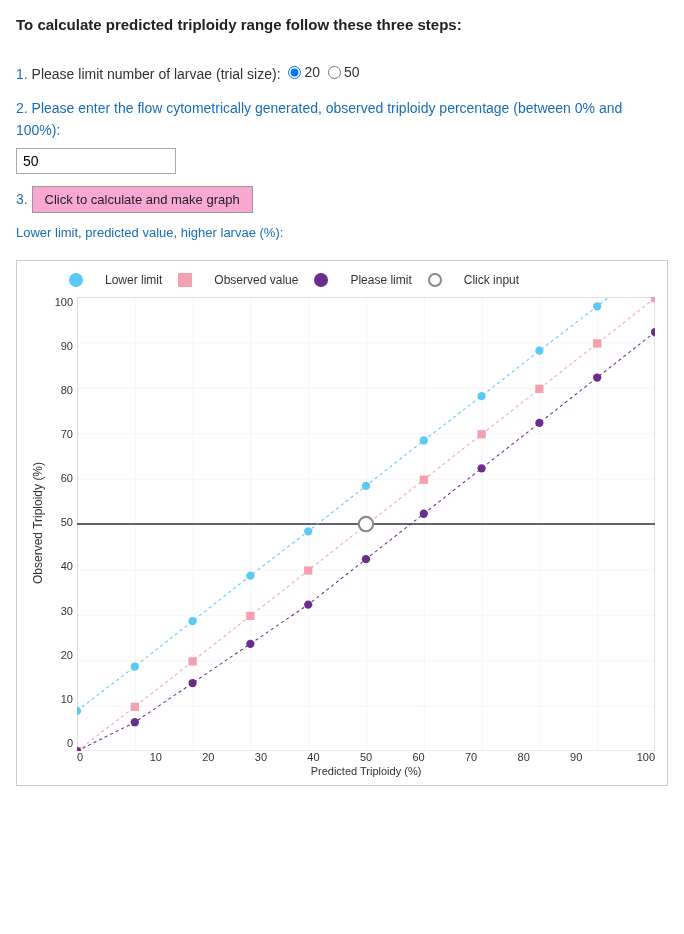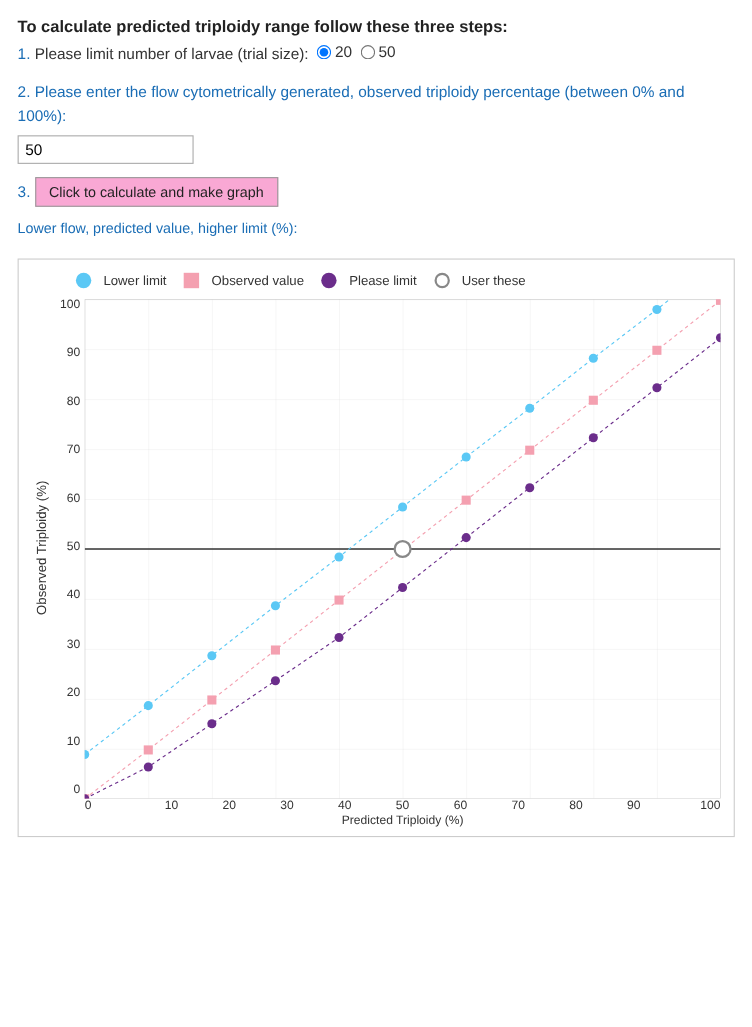--- a/index.html
+++ b/index.html
@@ -7,21 +7,21 @@
       font-family: Arial, sans-serif;
       font-size: 14px;
       background: #fff;
       color: #333;
       padding: 16px;
       width: 684px;
     }
     .main-title {
       font-weight: bold;
       font-size: 15px;
-      margin-bottom: 3px;
+      margin-bottom: 28px;
       color: #222;
     }
     .step {
       margin-bottom: 12px;
       line-height: 1.6;
     }
     .step-label {
       color: #1a6db5;
       font-weight: normal;
     }
@@ -78,21 +78,21 @@
       display: flex;
       align-items: center;
       gap: 16px;
       margin-bottom: 10px;
       margin-left: 40px;
       flex-wrap: wrap;
     }
     .legend-item {
       display: flex;
       align-items: center;
-      gap: 11px;
+      gap: 22px;
       font-size: 12px;
     }
     .legend-dot {
       width: 14px;
       height: 14px;
       border-radius: 50%;
       display: inline-block;
     }
     .legend-square {
       width: 14px;
@@ -157,41 +157,41 @@
   <span class="step-2-text">Please enter the flow cytometrically generated, observed triploidy percentage (between 0% and 100%):</span>
   <br>
   <input class="input-field" type="text" value="50" style="">
 </div>
 
 <div class="step">
   <span class="step-label">3.</span>
   <button class="calc-button">Click to calculate and make graph</button>
 </div>
 
-<div class="result-text">Lower flow, predicted value, higher limit (%):</div>
+<div class="result-text">Lower limit, predicted value, higher larvae (%):</div>
 
 <div class="chart-section">
   <div class="chart-container">
 
     <div class="legend">
       <div class="legend-item">
         <span class="legend-dot" style="background:#5bc8f5;"></span>
         <span>Lower limit</span>
       </div>
       <div class="legend-item">
         <span class="legend-square" style="background:#f4a0b0;"></span>
         <span>Observed value</span>
       </div>
       <div class="legend-item">
         <span class="legend-dot" style="background:#6b2d8b;"></span>
         <span>Please limit</span>
       </div>
       <div class="legend-item">
         <span class="legend-circle-outline"></span>
-        <span>User these</span>
+        <span>Click input</span>
       </div>
     </div>
 
     <div style="position:relative; height: 480px;">
 
       <div class="y-axis-label" style="position:absolute;left:0;top:0;bottom:28px;width:18px;display:flex;align-items:center;justify-content:center;">Observed Triploidy (%)</div>
 
       <div style="position:absolute;left:18px;top:0;bottom:28px;width:30px;display:flex;flex-direction:column-reverse;justify-content:space-between;padding-bottom:0;">
         <div class="y-tick">0</div>
         <div class="y-tick">10</div>

